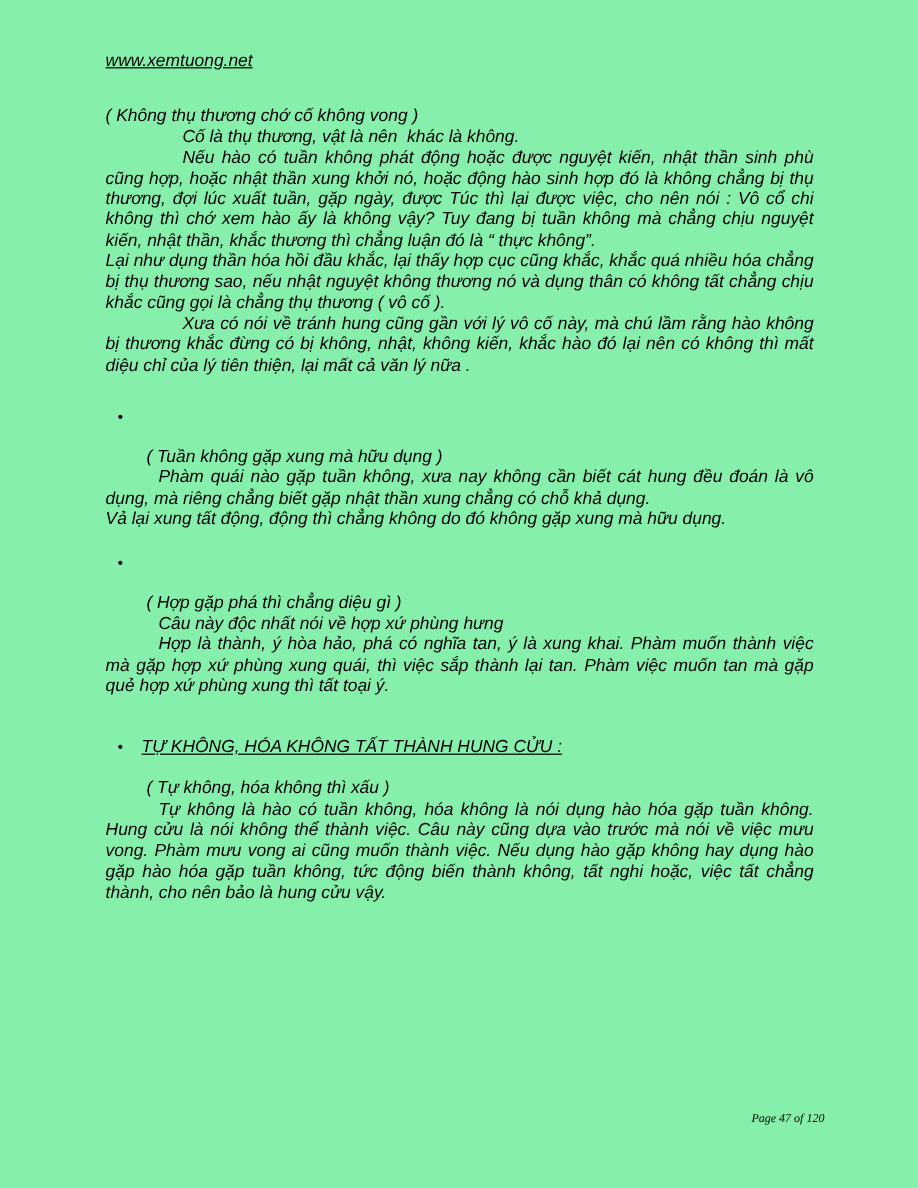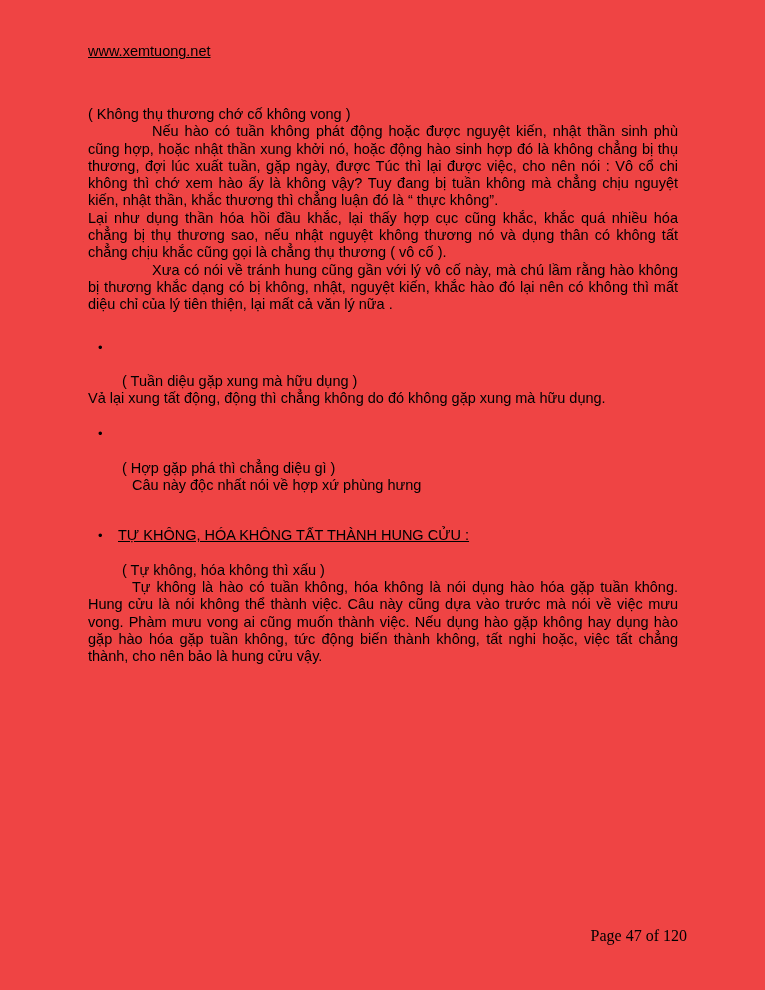--- a/index.html
+++ b/index.html
@@ -1,39 +1,40 @@
 <!DOCTYPE html>
 <html><head>
 <meta charset="utf-8">
 <style>
   html, body { margin: 0; padding: 0; }
   body { background: #ffffff; }
   .page {
     position: relative;
     width: 765px;
     height: 990px;
-    background: #ef4444;
+    background: #86efac;
     color: #000000;
     font-family: "Liberation Sans", "DejaVu Sans", sans-serif;
     overflow: hidden;
+    font-style: italic;
   }
   .content {
     position: absolute;
     left: 88px;
     top: 42px;
     width: 590px;
   }
   .site-link {
     font-size: 14.5px;
     line-height: 17px;
     text-decoration: underline;
     color: #000000;
   }
   .doc-body {
-    margin-top: 46px;
+    margin-top: 29px;
     font-size: 14.5px;
     line-height: 17.3px;
     text-align: justify;
   }
   .doc-body p { margin: 0; }
   .ti-0  { text-indent: 0; }
   .ti-34 { text-indent: 34px; }
   .ti-44 { text-indent: 44px; }
   .ti-64 { text-indent: 64px; }
   .section-s1 { margin-top: 25px; }
@@ -52,55 +53,58 @@
     font-size: 13px;
   }
   .section-heading {
     text-decoration: underline;
   }
   .footer {
     position: absolute;
     top: 927px;
     right: 78px;
     font-family: "Liberation Serif", "DejaVu Serif", serif;
-    font-size: 16px;
+    font-size: 10px;
     color: #000000;
   }
 </style>
 </head>
 <body>
 
 <div class="page">
   <div class="content">
 
     <div class="header">
       <span class="site-link">www.xemtuong.net</span>
     </div>
 
     <div class="doc-body">
 
       <p class="ti-0">( Không thụ thương chớ cố không vong )</p>
+      <p class="ti-64">Cố là thụ thương, vật là nên&nbsp; khác là không.</p>
       <p class="ti-64">Nếu hào có tuần không phát động hoặc được nguyệt kiến, nhật thần sinh phù cũng hợp, hoặc nhật thần xung khởi nó, hoặc động hào sinh hợp đó là không chẳng bị thụ thương, đợi lúc xuất tuần, gặp ngày, được Túc thì lại được việc, cho nên nói : Vô cổ chi không thì chớ xem hào ấy là không vậy? Tuy đang bị tuần không mà chẳng chịu nguyệt kiến, nhật thần, khắc thương thì chẳng luận đó là “ thực không”.</p>
       <p class="ti-0">Lại như dụng thần hóa hồi đầu khắc, lại thấy hợp cục cũng khắc, khắc quá nhiều hóa chẳng bị thụ thương sao, nếu nhật nguyệt không thương nó và dụng thân có không tất chẳng chịu khắc cũng gọi là chẳng thụ thương ( vô cố ).</p>
-      <p class="ti-64">Xưa có nói về tránh hung cũng gần với lý vô cố này, mà chú lầm rằng hào không bị thương khắc dạng có bị không, nhật, nguyệt kiến, khắc hào đó lại nên có không thì mất diệu chỉ của lý tiên thiện, lại mất cả văn lý nữa .</p>
+      <p class="ti-64">Xưa có nói về tránh hung cũng gần với lý vô cố này, mà chú lầm rằng hào không bị thương khắc đừng có bị không, nhật, không kiến, khắc hào đó lại nên có không thì mất diệu chỉ của lý tiên thiện, lại mất cả văn lý nữa .</p>
 
       <div class="section section-s1">
         <div class="bullet-row">
           <span class="bullet-glyph">•</span>
         </div>
-        <p class="ti-34">( Tuần diệu gặp xung mà hữu dụng )</p>
+        <p class="ti-34">( Tuần không gặp xung mà hữu dụng )</p>
+        <p class="ti-44">Phàm quái nào gặp tuần không, xưa nay không cần biết cát hung đều đoán là vô dụng, mà riêng chẳng biết gặp nhật thần xung chẳng có chỗ khả dụng.</p>
         <p class="ti-0">Vả lại xung tất động, động thì chẳng không do đó không gặp xung mà hữu dụng.</p>
       </div>
 
       <div class="section section-s2">
         <div class="bullet-row">
           <span class="bullet-glyph">•</span>
         </div>
         <p class="ti-34">( Hợp gặp phá thì chẳng diệu gì )</p>
         <p class="ti-44">Câu này độc nhất nói về hợp xứ phùng hưng</p>
+        <p class="ti-44">Hợp là thành, ý hòa hảo, phá có nghĩa tan, ý là xung khai. Phàm muốn thành việc mà gặp hợp xứ phùng xung quái, thì việc sắp thành lại tan. Phàm việc muốn tan mà gặp quẻ hợp xứ phùng xung thì tất toại ý.</p>
       </div>
 
       <div class="section section-s3">
         <div class="bullet-row">
           <span class="bullet-glyph">•</span>
           <span class="section-heading">TỰ KHÔNG, HÓA KHÔNG TẤT THÀNH HUNG CỬU :</span>
         </div>
         <p class="ti-34">( Tự không, hóa không thì xấu )</p>
         <p class="ti-44">Tự không là hào có tuần không, hóa không là nói dụng hào hóa gặp tuần không. Hung cửu là nói không thể thành việc. Câu này cũng dựa vào trước mà nói về việc mưu vong. Phàm mưu vong ai cũng muốn thành việc. Nếu dụng hào gặp không hay dụng hào gặp hào hóa gặp tuần không, tức động biến thành không, tất nghi hoặc, việc tất chẳng thành, cho nên bảo là hung cửu vậy.</p>
       </div>

